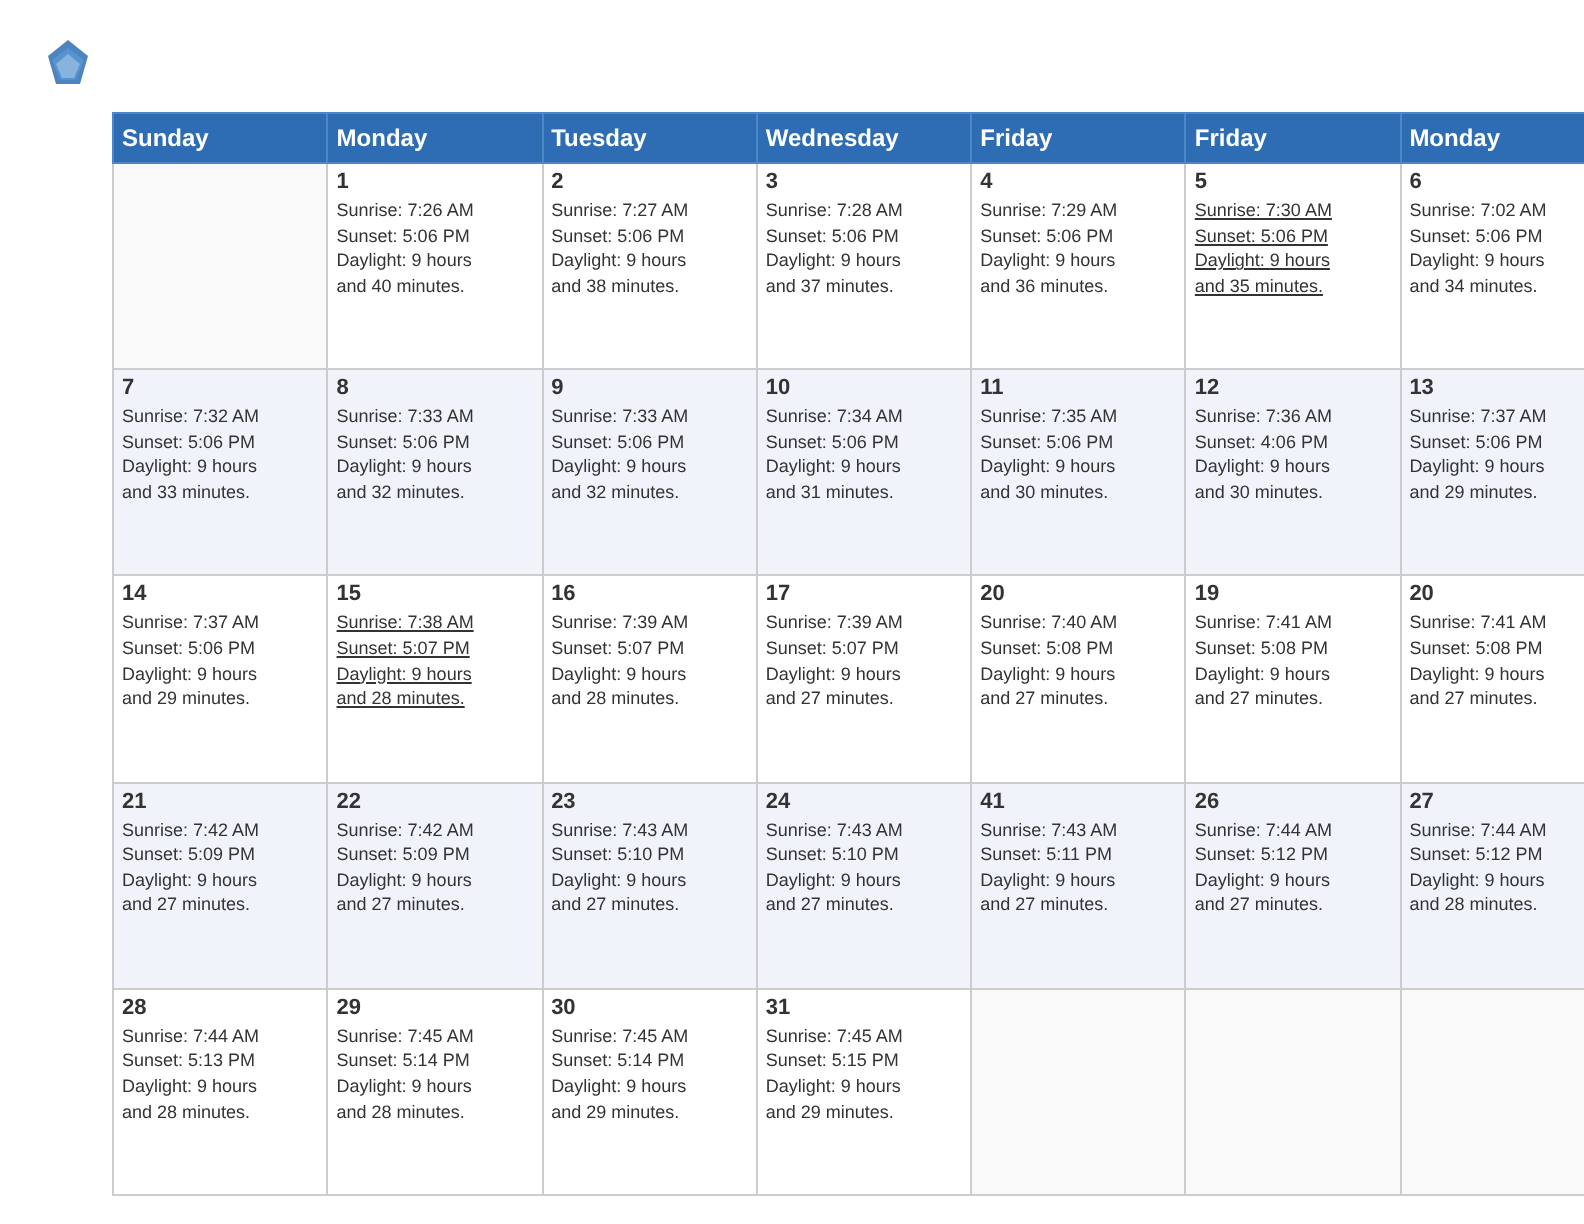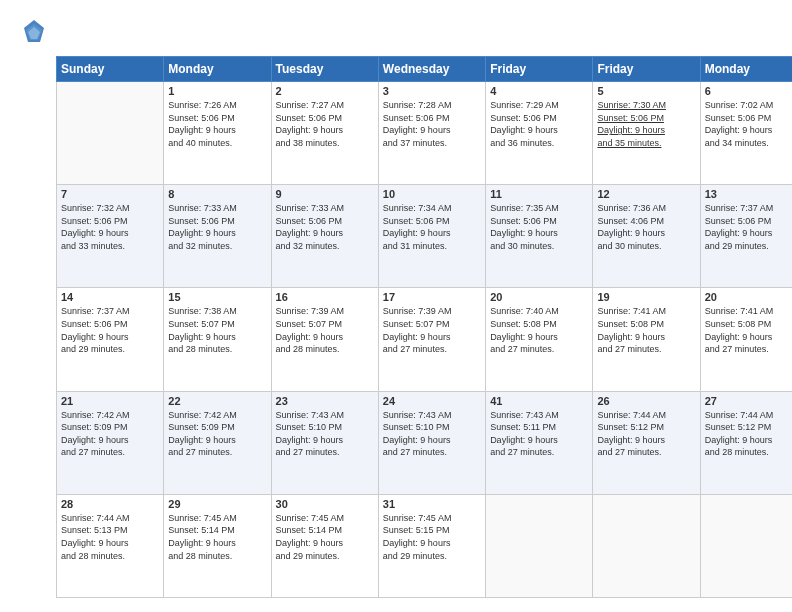--- a/index.html
+++ b/index.html
@@ -238,21 +238,21 @@
         <tr>
           <td>
             <span class="day-num">14</span>
             <div class="day-info" style="white-space: pre-line;">Sunrise: 7:37 AM
 Sunset: 5:06 PM
 Daylight: 9 hours
 and 29 minutes.</div>
           </td>
           <td>
             <span class="day-num">15</span>
-            <div class="day-info" style="white-space: pre-line;">Sunrise: 7:38 AM
+            <div class="day-info" style="white-space: pre-line; text-decoration: underline;">Sunrise: 7:38 AM
 Sunset: 5:07 PM
 Daylight: 9 hours
 and 28 minutes.</div>
           </td>
           <td>
             <span class="day-num">16</span>
             <div class="day-info" style="white-space: pre-line;">Sunrise: 7:39 AM
 Sunset: 5:07 PM
 Daylight: 9 hours
 and 28 minutes.</div>

